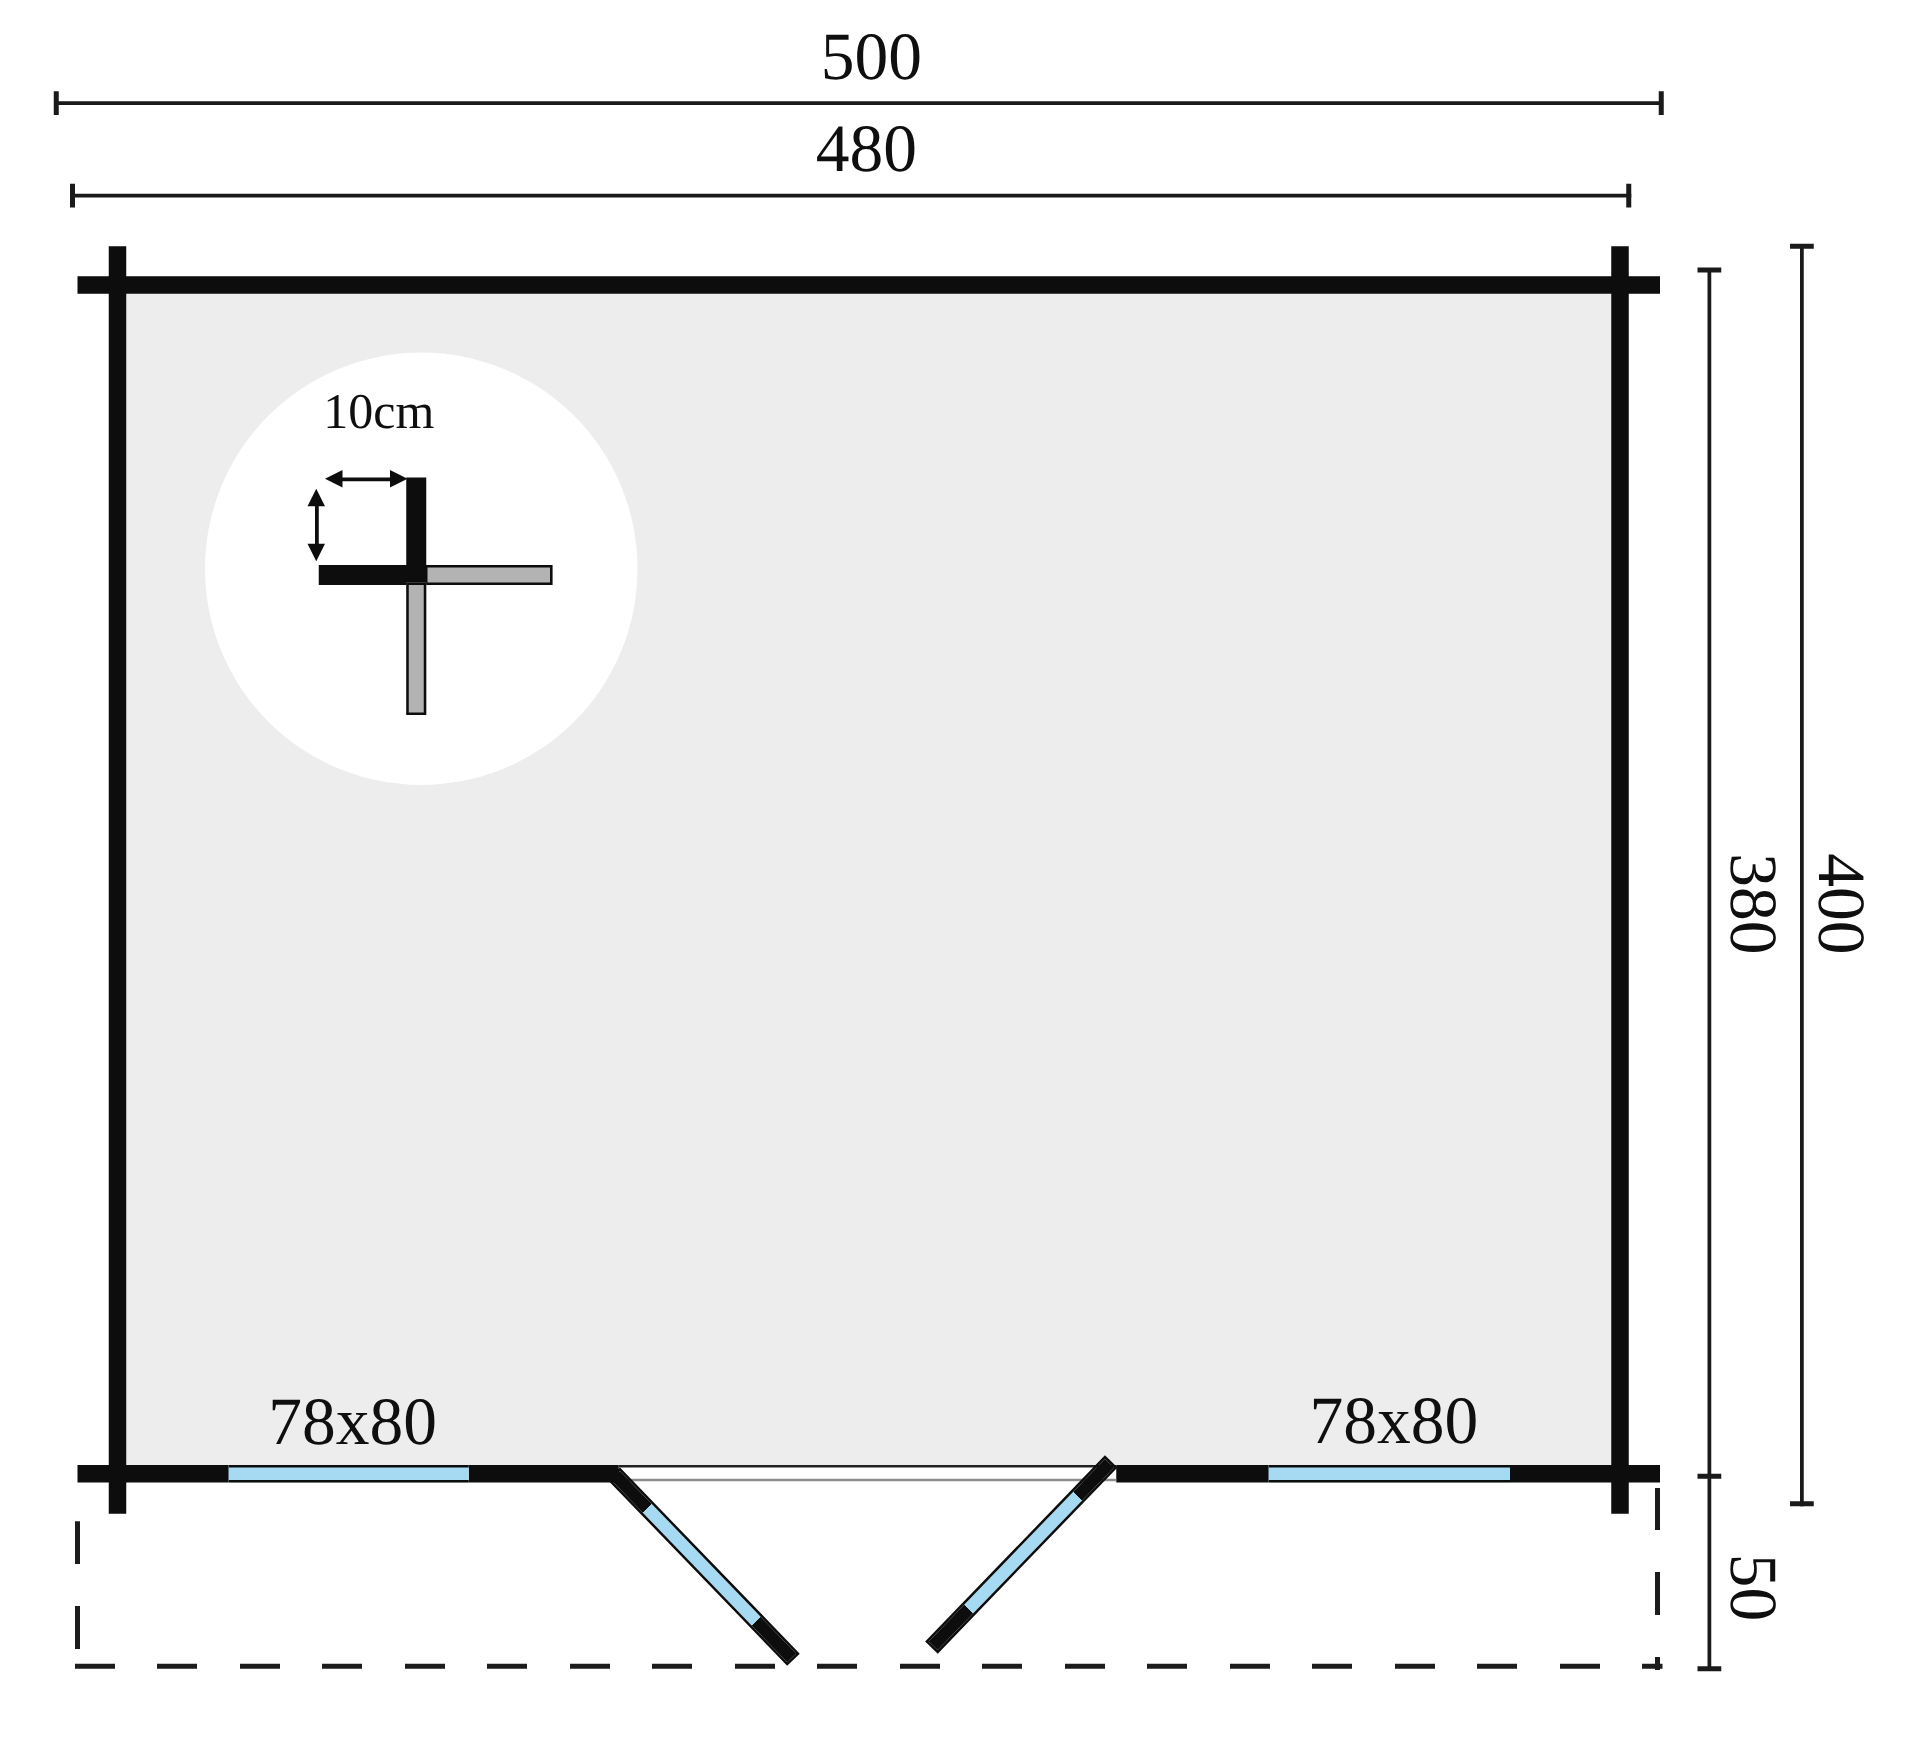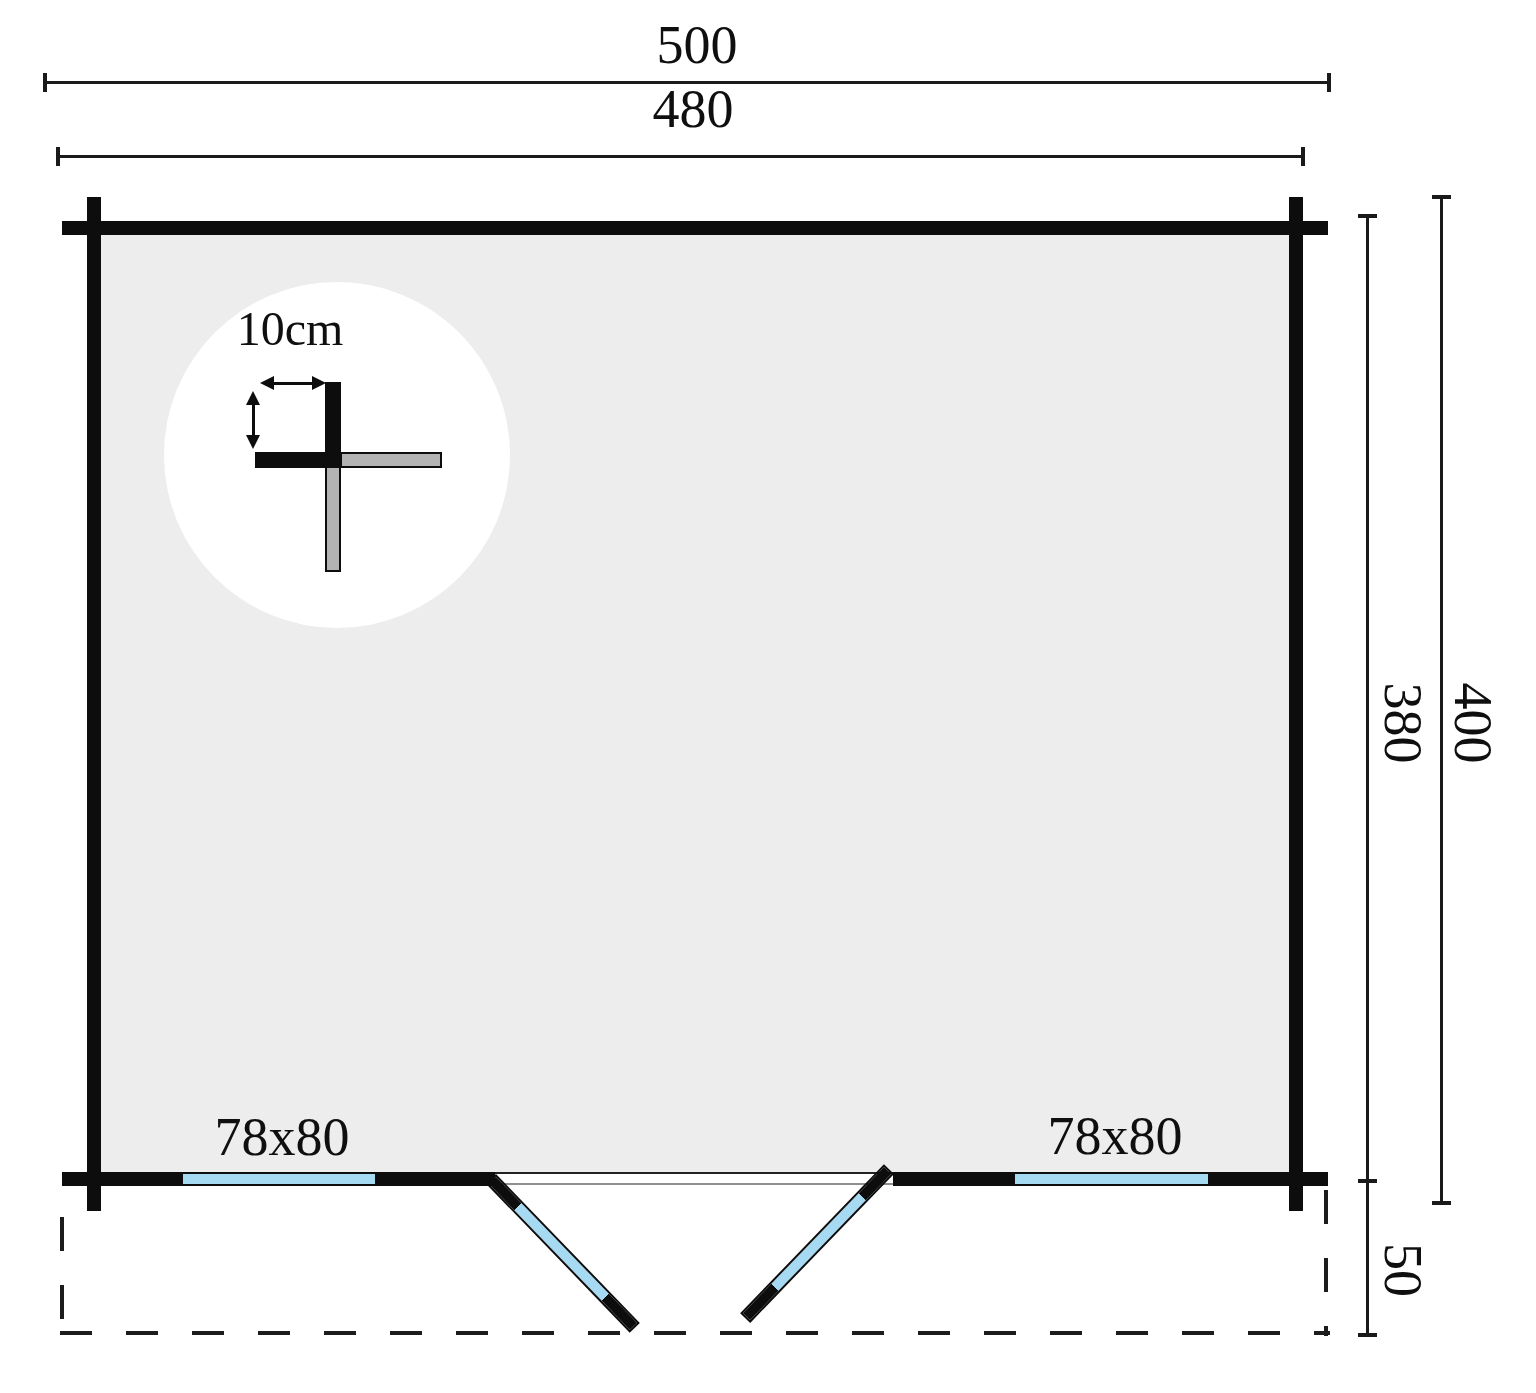--- a/index.html
+++ b/index.html
@@ -49,21 +49,21 @@
 </head>
 <body>
 
 <div id="canvas">
 
   <div class="dim-label" style="left:597px;top:16px;width:200px;">500</div>
   <div class="abs dimline" style="left:45px;top:81px;width:1285px;height:3px;"></div>
   <div class="abs tick" style="left:43px;top:73px;width:4px;height:19px;"></div>
   <div class="abs tick" style="left:1327px;top:73px;width:4px;height:19px;"></div>
 
-  <div class="dim-label" style="left:593px;top:80px;width:200px;">480</div>
+  <div class="dim-label" style="left:593px;top:90px;width:200px;">480</div>
   <div class="abs dimline" style="left:58px;top:155px;width:1247px;height:3px;"></div>
   <div class="abs tick" style="left:56px;top:147px;width:4px;height:19px;"></div>
   <div class="abs tick" style="left:1301px;top:147px;width:4px;height:19px;"></div>
 
   <div class="abs dimline" style="left:1440px;top:197px;width:3px;height:1008px;"></div>
   <div class="abs tick" style="left:1432px;top:195px;width:19px;height:4px;"></div>
   <div class="abs tick" style="left:1432px;top:1201px;width:19px;height:4px;"></div>
   <div class="dim-label rot90" style="left:1373px;top:694px;width:200px;">400</div>
 
   <div class="abs dimline" style="left:1366px;top:216px;width:3px;height:967px;"></div>
@@ -71,21 +71,21 @@
   <div class="abs tick" style="left:1358px;top:1179px;width:19px;height:4px;"></div>
   <div class="dim-label rot90" style="left:1303px;top:694px;width:200px;">380</div>
 
   <div class="abs dimline" style="left:1366px;top:1183px;width:3px;height:153px;"></div>
   <div class="abs tick" style="left:1358px;top:1333px;width:19px;height:4px;"></div>
   <div class="dim-label rot90" style="left:1303px;top:1241px;width:200px;">50</div>
 
   <div class="abs" style="left:101px;top:235px;width:1188px;height:937px;background:var(--floor);"></div>
 
   <div class="circle"></div>
-  <div class="dim-label" style="left:190px;top:300px;width:200px;font-size:48px;">10cm</div>
+  <div class="dim-label" style="left:203px;top:300px;width:200px;font-size:40px;">10cm</div>
 
   <div class="abs wall" style="left:325px;top:382px;width:16px;height:86px;"></div>
   <div class="abs wall" style="left:255px;top:452px;width:88px;height:16px;"></div>
   <div class="abs graybar" style="left:340px;top:452px;width:102px;height:16px;"></div>
   <div class="abs graybar" style="left:325px;top:466px;width:16px;height:106px;"></div>
 
   <div class="abs arrow-shaft" style="left:271px;top:382px;width:44px;height:3px;"></div>
   <div class="ah" style="left:260px;top:376px;border-right:14px solid #0d0d0d;border-top:7px solid transparent;border-bottom:7px solid transparent;"></div>
   <div class="ah" style="left:312px;top:376px;border-left:14px solid #0d0d0d;border-top:7px solid transparent;border-bottom:7px solid transparent;"></div>
 

